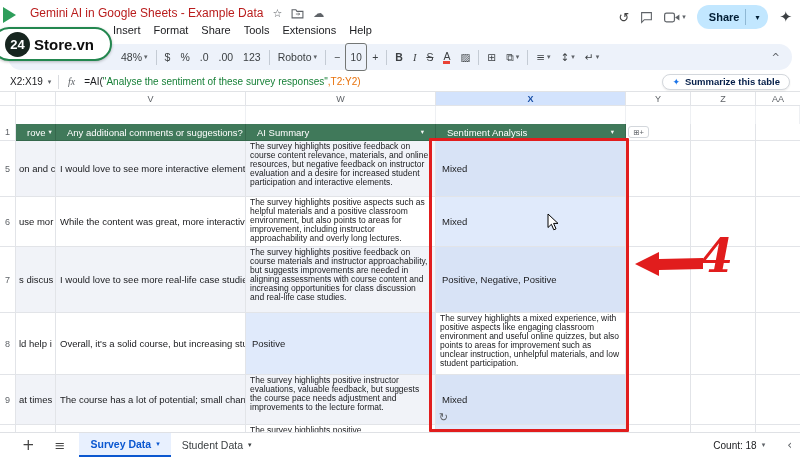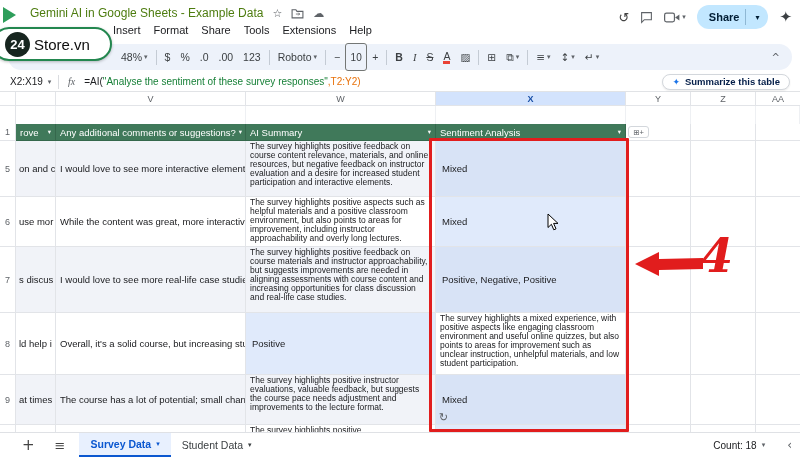--- a/index.html
+++ b/index.html
@@ -5,39 +5,39 @@
   * { margin:0; padding:0; box-sizing:border-box; }
   body { background:#ddd; font-family:"Liberation Sans", sans-serif; }
   .stage { position:relative; width:800px; height:457px; background:#fff; overflow:hidden; margin:0 auto; }
   .icon { font-family:"DejaVu Sans", sans-serif; }
 
   
   .titlebar { position:absolute; top:0; left:0; width:800px; height:42px; background:#fff; }
   .corner-logo { position:absolute; left:3px; top:7px; width:0; height:0;
     border-left:13px solid #2e9e5b; border-top:8px solid transparent; border-bottom:8px solid transparent; }
   .title-row { position:absolute; left:30px; top:6px; display:flex; align-items:center; gap:9px; }
-  .doc-title { font-size:12px; color:#4d7c0f; white-space:nowrap; }
+  .doc-title { font-size:12px; color:#b91c1c; white-space:nowrap; }
   .t-icon { font-size:11px; color:#5f6368; }
   .menubar { position:absolute; left:113px; top:24px; display:flex; gap:13px; font-size:11px; color:#202124; }
   .menu-item { cursor:default; }
   .top-right { position:absolute; right:8px; top:5px; display:flex; align-items:center; gap:11px; }
   .tr-icon { font-size:13px; color:#444; }
   .share-pill { display:flex; align-items:center; background:#c2e7ff; border-radius:14px; height:24px; padding:0 6px 0 12px; gap:6px; }
   .share-label { font-size:11px; color:#001d35; font-weight:bold; }
   .share-div { width:1px; height:16px; background:#8fb8d4; }
   .share-dd { font-size:8px; color:#001d35; padding:0 3px; }
   .gem-star { font-size:15px; color:#3c4043; }
 
   
   .brand-badge { position:absolute; left:-8px; top:27px; width:120px; height:34px; background:#fff;
     border:2px solid #23874f; border-radius:18px; display:flex; align-items:center; z-index:50;
     box-shadow:0 1px 3px rgba(0,0,0,.25); }
   .badge-circle { width:25px; height:25px; border-radius:50%; background:#17251f; color:#fff;
     display:flex; align-items:center; justify-content:center; font-size:13px; font-weight:bold; margin-left:11px; }
-  .badge-name { font-size:15px; font-weight:normal; color:#0d0d0d; margin-left:4px; }
+  .badge-name { font-size:15px; font-weight:bold; color:#0d0d0d; margin-left:4px; }
 
   
   .toolbar { position:absolute; left:8px; top:44px; width:784px; height:26px; background:#edf2fa;
     border-radius:13px; display:flex; align-items:center; font-size:10.5px; color:#3c4043; }
   .tb-spacer { width:108px; }
   .tb-item { padding:0 5px; display:flex; align-items:center; gap:2px; white-space:nowrap; }
   .tb-dd { font-size:7px; color:#5f6368; }
   .tb-div { width:1px; height:15px; background:#c4cbd4; margin:0 3px; }
   .fontsize-box { border:1px solid #747775; border-radius:3px; width:22px; height:28px;
     display:flex; align-items:center; justify-content:center; font-size:10px; }
@@ -71,21 +71,21 @@
   .cell { border-right:1px solid #e2e4e8; border-bottom:1px solid #e2e4e8; overflow:hidden; background:#fff; }
   .w-num{width:16px;min-width:16px;} .w-p{width:40px;min-width:40px;} .w-v{width:190px;min-width:190px;}
   .w-w{width:190px;min-width:190px;} .w-x{width:190px;min-width:190px;}
   .w-y{width:65px;min-width:65px;} .w-z{width:65px;min-width:65px;} .w-aa{width:44px;min-width:44px;border-right:none;}
   .gap-row { height:18px; }
   .gap-row .cell { border-right:1px solid #eef0f3; border-bottom:none; }
   .gap-row .w-num { border-right:1px solid #e2e4e8; }
   .hdr-row { height:17px; }
   .hdr-row .w-num { display:flex; align-items:center; justify-content:center; font-size:9px; color:#5f6368; }
   .hdr { background:#40795a; border-right:1px solid #35684c; border-bottom:1px solid #35684c;
-    color:#fff; display:flex; align-items:center; padding:0 4px; font-size:9.5px; white-space:nowrap; }
+    color:#fff; display:flex; align-items:center; padding:0 11px; font-size:9.5px; white-space:nowrap; }
   .hdr .dd { margin-left:auto; font-size:6.5px; opacity:.95; padding-left:3px; }
   .addcol-btn { margin:2px 0 0 2px; width:21px; height:12px; background:#fff; border:1px solid #d3d7dc;
     border-radius:3px; font-size:7.5px; color:#5f6368; display:flex; align-items:center; justify-content:center; }
   .c-num { display:flex; align-items:center; justify-content:center; font-size:9px; color:#5f6368; }
   .c-p { font-size:9.5px; color:#202124; padding:0 3px; display:flex; align-items:center; white-space:nowrap; }
   .c-v { font-size:9.5px; color:#202124; padding:0 4px; display:flex; align-items:center; white-space:nowrap; }
   .c-w { font-size:8.5px; line-height:9px; color:#202124; padding:1px 4px; }
   .c-x { font-size:9.5px; color:#202124; padding:0 6px; display:flex; align-items:center; background:#e0eafb; }
   .banded .c-p, .banded .c-v, .banded .c-w { background:#f1f3f8; }
   .banded .c-x { background:#d8e3f6; }

